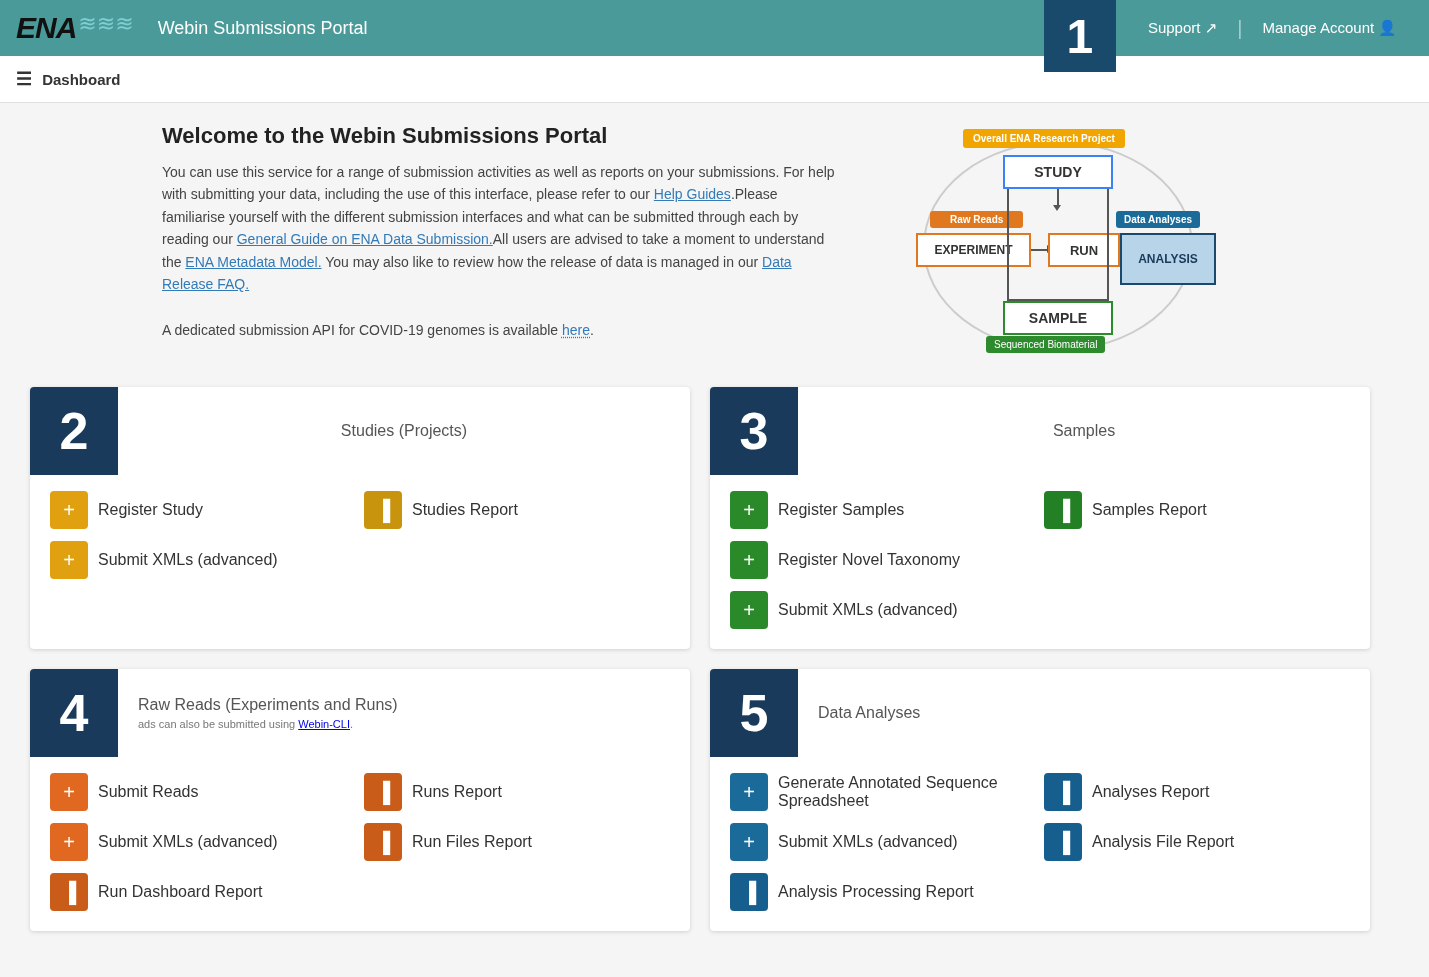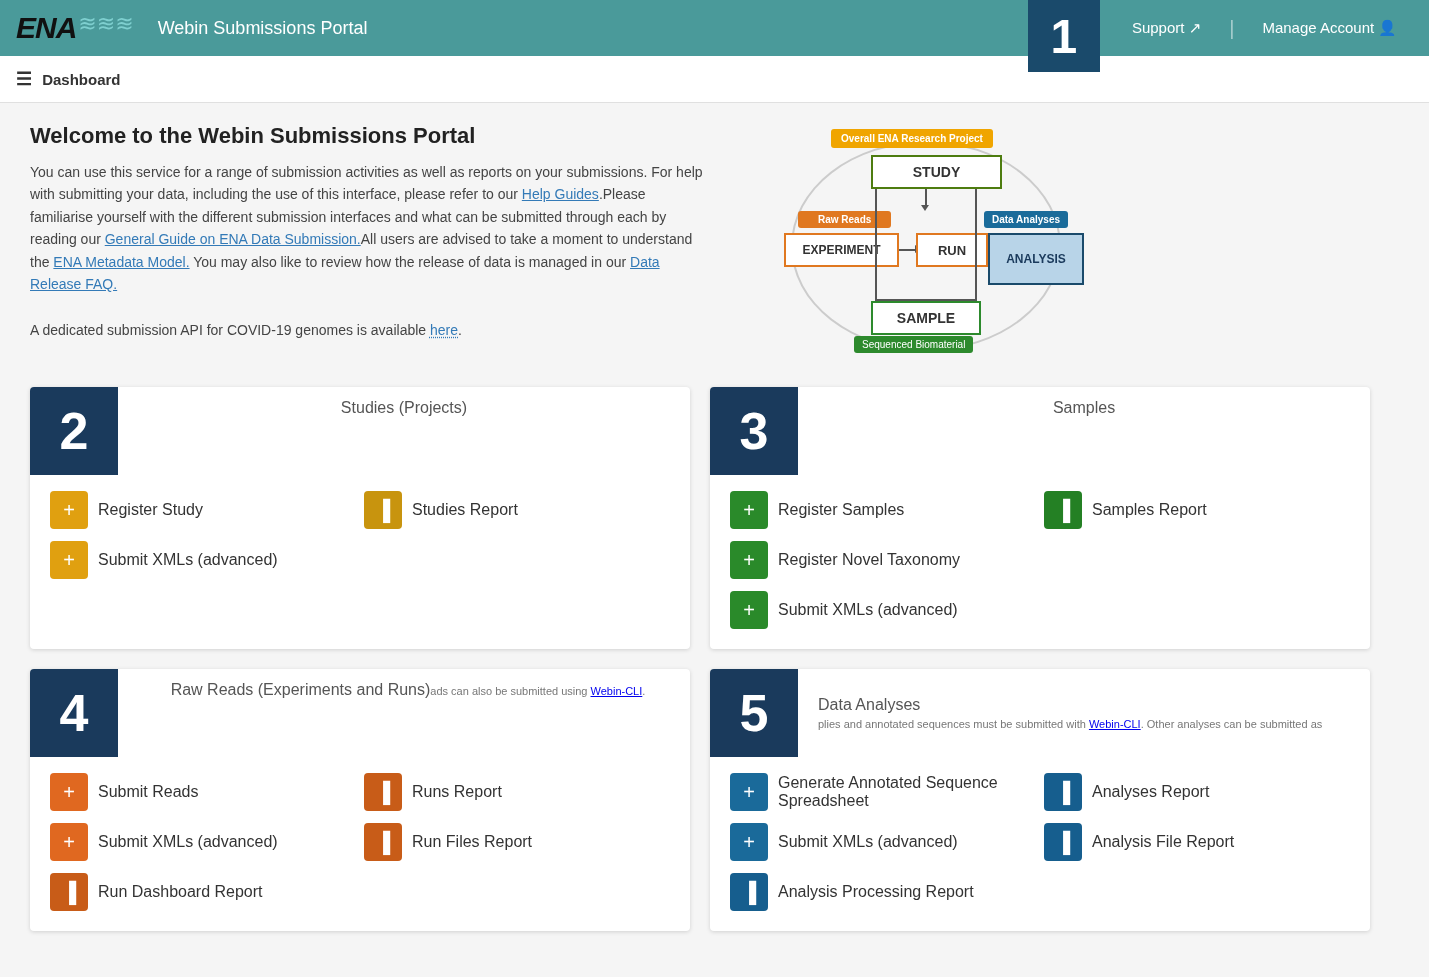--- a/index.html
+++ b/index.html
@@ -38,21 +38,21 @@
       height: 72px;
       display: flex;
       align-items: center;
       justify-content: center;
       margin-right: 16px;
       margin-top: 16px;
     }
     .header-links {
       display: flex;
       align-items: center;
-      gap: 12px;
+      gap: 4px;
     }
     .header-link {
       color: white;
       text-decoration: none;
       font-size: 15px;
       padding: 0 16px;
       cursor: pointer;
     }
     .header-divider {
       color: white;
@@ -76,20 +76,21 @@
     
     .main {
       padding: 20px 30px;
       max-width: 1400px;
     }
 
     .welcome-section {
       display: flex;
       gap: 16px;
       margin-bottom: 24px;
+      justify-content: center;
     }
 
     .welcome-text {
       flex: 1;
       max-width: 680px;
     }
 
     .welcome-text h1 {
       font-size: 22px;
       font-weight: bold;
@@ -144,21 +145,21 @@
       min-height: 88px;
       display: flex;
       align-items: center;
       justify-content: center;
       flex-shrink: 0;
     }
 
     .card-title-area {
       flex: 1;
       display: flex;
-      align-items: flex-start;
+      align-items: center;
       justify-content: center;
       padding: 12px;
     }
 
     .card-title {
       font-size: 16px;
       color: #555;
       font-weight: normal;
     }
 
@@ -238,21 +239,21 @@
         <span>A dedicated submission API for COVID-19 genomes is available </span><a href="#" style="text-decoration:underline dotted;">here</a><span>.</span>
       </p>
     </div>
 
     <div class="ena-diagram" style="position:relative;width:400px;height:240px;">
 
       <div style="position:absolute;border:2px solid #ccc;border-radius:50%;width:270px;height:210px;top:18px;left:65px;"></div>
 
       <div style="position:absolute;background:#f0a500;color:white;font-size:10px;font-weight:bold;padding:4px 10px;border-radius:3px;top:6px;left:105px;white-space:nowrap;">Overall ENA Research Project</div>
 
-      <div style="position:absolute;background:white;border:2px solid #4d7c0f;font-weight:bold;font-size:14px;width:131px;height:34px;top:32px;left:145px;display:flex;align-items:center;justify-content:center;">STUDY</div>
+      <div style="position:absolute;background:white;border:2px solid #3b82f6;font-weight:bold;font-size:14px;width:110px;height:34px;top:32px;left:145px;display:flex;align-items:center;justify-content:center;">STUDY</div>
 
       <div style="position:absolute;top:66px;left:199px;width:2px;height:18px;background:#555;"></div>
       <div style="position:absolute;top:82px;left:195px;width:0;height:0;border-left:4px solid transparent;border-right:4px solid transparent;border-top:6px solid #555;"></div>
 
       <div style="position:absolute;background:#e07820;color:white;font-size:10px;font-weight:bold;padding:3px 20px;border-radius:3px;top:88px;left:72px;white-space:nowrap;">Raw Reads</div>
 
       <div style="position:absolute;background:white;border:2px solid #e07820;font-weight:bold;font-size:12px;width:115px;height:34px;top:110px;left:58px;display:flex;align-items:center;justify-content:center;">EXPERIMENT</div>
 
       <div style="position:absolute;top:126px;left:173px;width:18px;height:2px;background:#555;"></div>
       <div style="position:absolute;top:122px;left:189px;width:0;height:0;border-top:4px solid transparent;border-bottom:4px solid transparent;border-left:6px solid #555;"></div>
@@ -326,21 +327,21 @@
         <div style="grid-column:1;" class="card-action">
           <div class="action-btn btn-plus-green">+</div>
           <span class="action-label">Submit XMLs (advanced)</span>
         </div>
       </div>
     </div>
 
     <div class="card">
       <div class="card-header-row">
         <div class="card-number">4</div>
-        <div class="card-title-area" style="align-items:flex-start;padding-left:20px;">
+        <div class="card-title-area" style="flex-direction:column;align-items:flex-start;padding-left:20px;">
           <span class="card-title">Raw Reads (Experiments and Runs)</span>
           <span style="font-size:11px;color:#777;margin-top:4px;"><span>ads can also be submitted using </span><a href="#">Webin-CLI</a><span>.</span></span>
         </div>
       </div>
       <div class="card-body">
         <div class="card-action">
           <div class="action-btn btn-plus-orange">+</div>
           <span class="action-label">Submit Reads</span>
         </div>
         <div class="card-action">
@@ -360,21 +361,20 @@
           <span class="action-label">Run Dashboard Report</span>
         </div>
       </div>
     </div>
 
     <div class="card">
       <div class="card-header-row">
         <div class="card-number">5</div>
         <div class="card-title-area" style="flex-direction:column;align-items:flex-start;padding-left:20px;">
           <span class="card-title">Data Analyses</span>
-          <span style="font-size:11px;color:#777;margin-top:4px;"><span>plies and annotated sequences must be submitted with </span><a href="#">Webin-CLI</a><span>. Other analyses can be submitted as</span></span>
         </div>
       </div>
       <div class="card-body">
         <div class="card-action">
           <div class="action-btn btn-plus-blue">+</div>
           <span class="action-label">Generate Annotated Sequence Spreadsheet</span>
         </div>
         <div class="card-action">
           <div class="action-btn btn-chart-blue">▐</div>
           <span class="action-label">Analyses Report</span>

